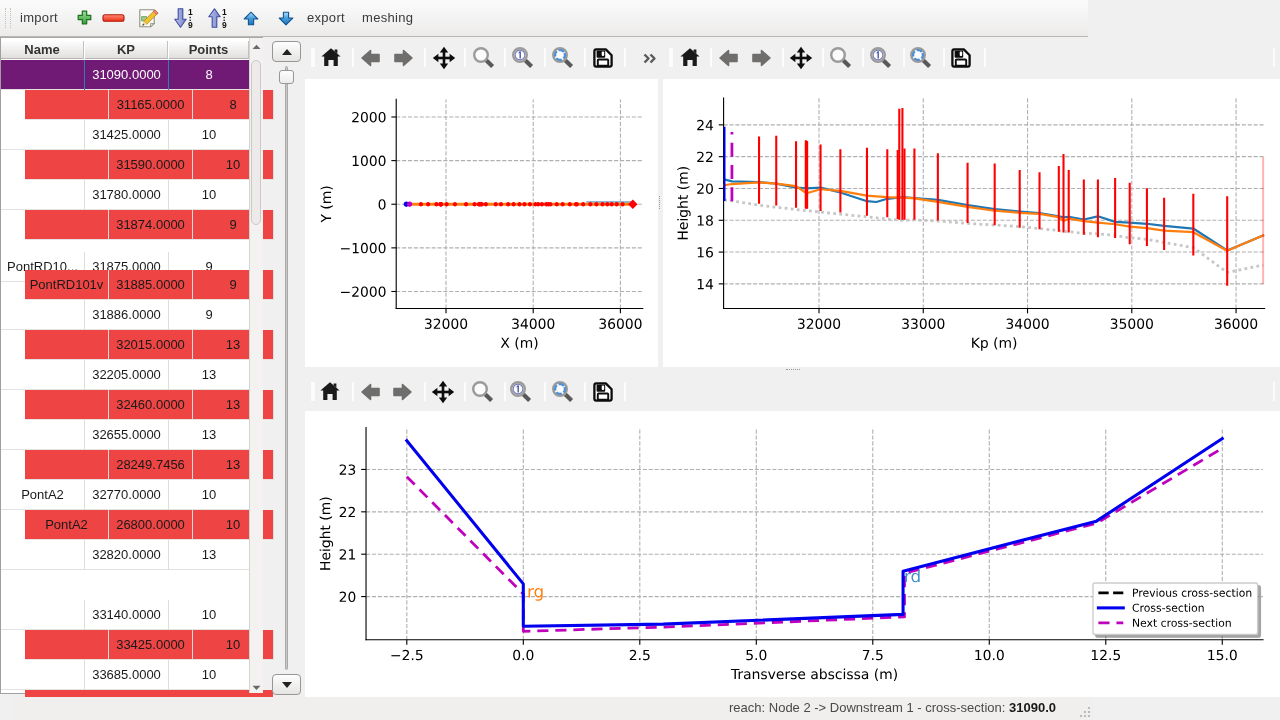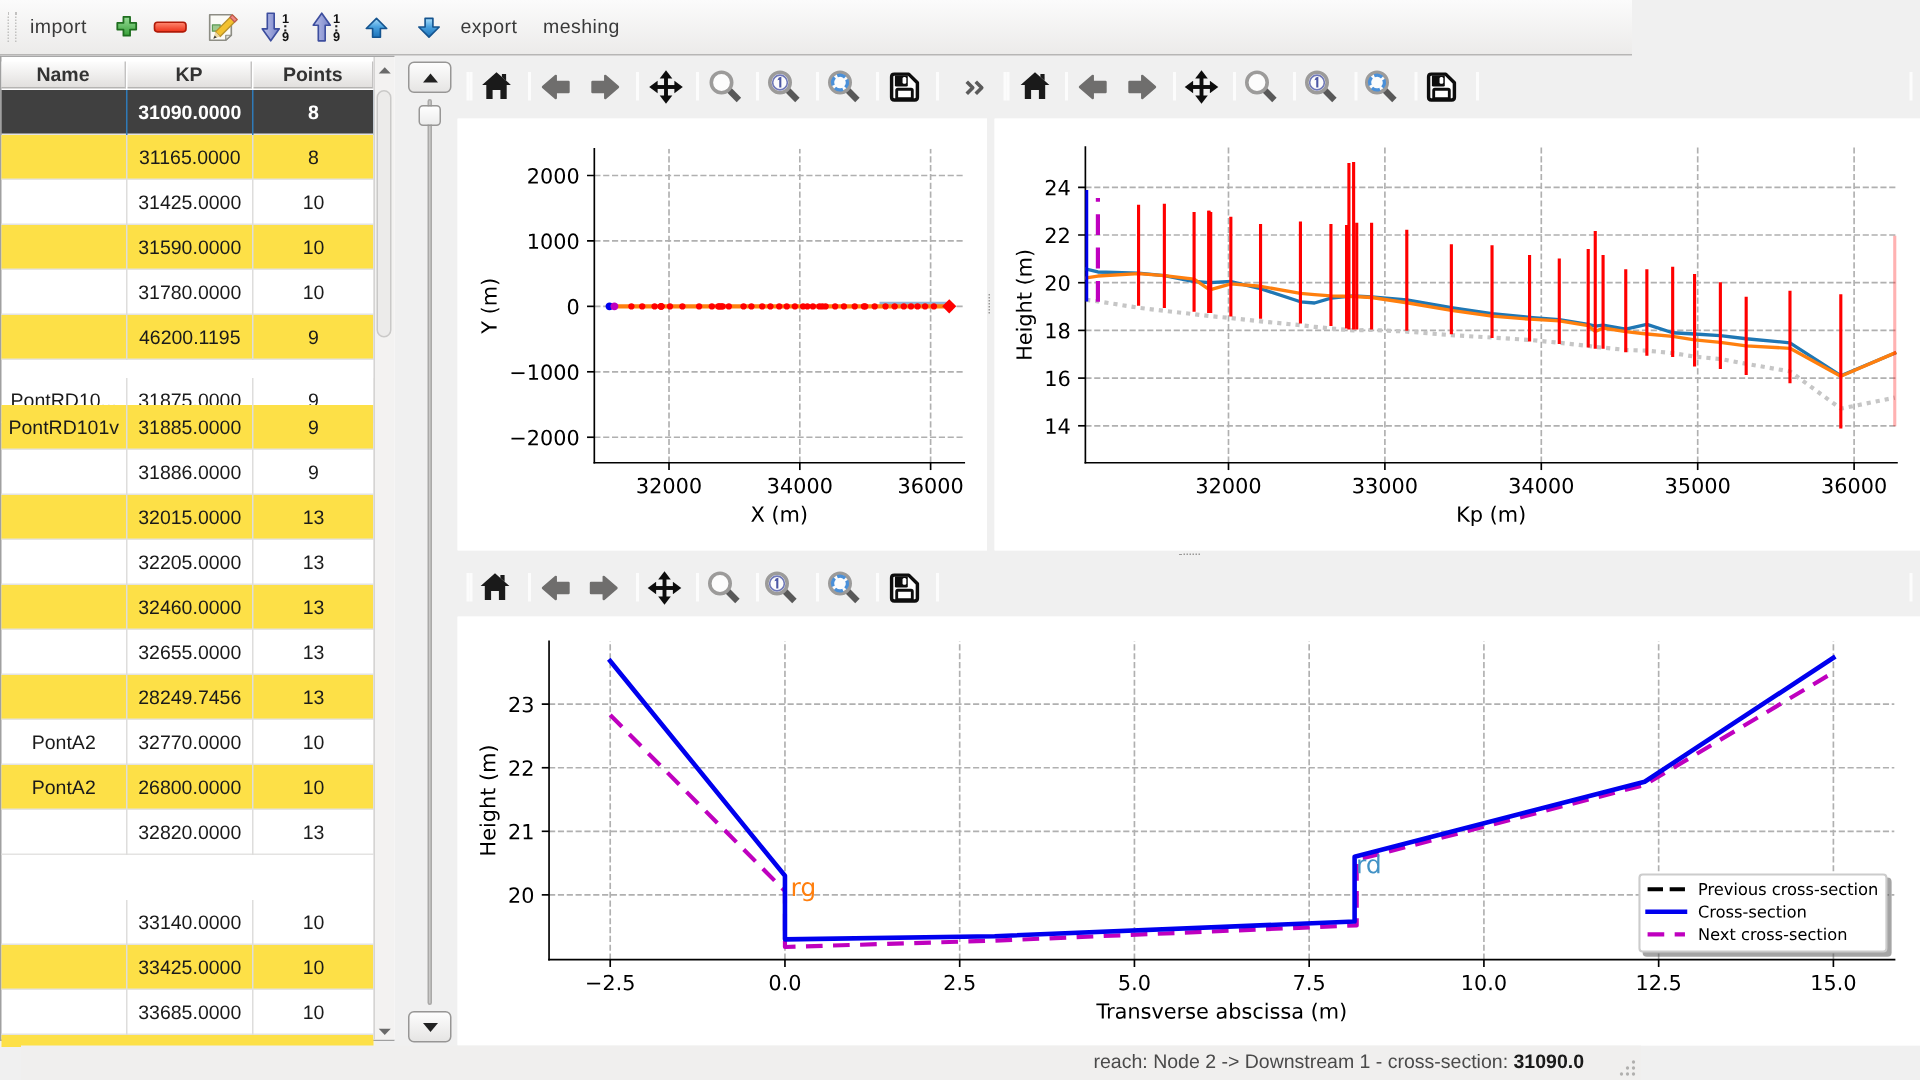--- a/index.html
+++ b/index.html
@@ -5,22 +5,22 @@
  font-family:"Liberation Sans",sans-serif;-webkit-font-smoothing:antialiased;}
 .abs{position:absolute;}
 
 #menubar{left:0;top:0;width:1088px;height:36px;background:linear-gradient(#fbfbfb,#ecebea);border-bottom:1px solid #b7b6b5;}
 .mitem{position:absolute;top:10px;font-size:13px;letter-spacing:0.3px;color:#3a3a3a;}
 .mhandle{position:absolute;left:5px;top:8px;width:4px;height:20px;border-left:1px dotted #c2c1c0;border-right:1px dotted #c2c1c0;}
 
 #table{left:0;top:37px;width:263px;height:657px;background:#fff;border-top:none;border-left:1px solid #a0a0a0;border-top:1px solid #a8a8a8;border-bottom:1px solid #a0a0a0;box-sizing:border-box;}
 .th{position:absolute;top:3px;height:18px;background:linear-gradient(#fdfdfd,#e2e0de);border-right:1px solid #c3c2c1;border-bottom:1px solid #b5b4b2;font-size:13px;font-weight:bold;color:#333;text-align:center;line-height:18px;box-sizing:border-box;}
 .row{position:absolute;width:248px;height:30px;line-height:30px;font-size:13px;color:#1a1a1a;}
-.row.alt{background:#fde047;}
-.row.sel{background:#404040;color:#fff;font-weight:bold;}
+.row.alt{background:#ef4444;margin-left:24px;}
+.row.sel{background:#701a75;color:#fff;}
 .c0{position:absolute;left:0;width:83px;text-align:center;border-right:1px solid #dedddc;height:30px;}
 .c1{position:absolute;left:84px;width:83px;text-align:center;border-right:1px solid #dedddc;height:30px;}
 .c2{position:absolute;left:168px;width:80px;text-align:center;border-right:1px solid #dedddc;height:30px;}
 .row{border-bottom:1px solid #e4e3e2;box-sizing:border-box;}
 .row.sel .c0,.row.sel .c1,.row.sel .c2{border-right:1px solid #2f7ab8;}
 
 #tvscroll{left:249px;top:38px;width:13px;height:655px;background:#f3f2f1;border-left:1px solid #d5d4d3;}
 #tthumb{position:absolute;left:1px;top:22px;width:10px;height:165px;background:#ecebea;border:1px solid #cac9c8;border-radius:5px;box-sizing:border-box;}
 
 .sbtn{position:absolute;left:272px;width:29px;height:21px;background:linear-gradient(#fdfdfd,#e6e5e4);border:1px solid #979695;border-radius:4px;box-sizing:border-box;}
@@ -135,21 +135,21 @@
       <span class="c1">31590.0000</span>
       <span class="c2">10</span>
     </div>
  <div class="row " style="top:142px;">
       <span class="c0"></span>
       <span class="c1">31780.0000</span>
       <span class="c2">10</span>
     </div>
  <div class="row alt" style="top:172px;">
       <span class="c0"></span>
-      <span class="c1">46200.1195</span>
+      <span class="c1">31874.0000</span>
       <span class="c2">9</span>
     </div>
  <div class="row " style="top:214px;">
       <span class="c0">PontRD10...</span>
       <span class="c1">31875.0000</span>
       <span class="c2">9</span>
     </div>
  <div class="row alt" style="top:232px;">
       <span class="c0">PontRD101v</span>
       <span class="c1">31885.0000</span>

